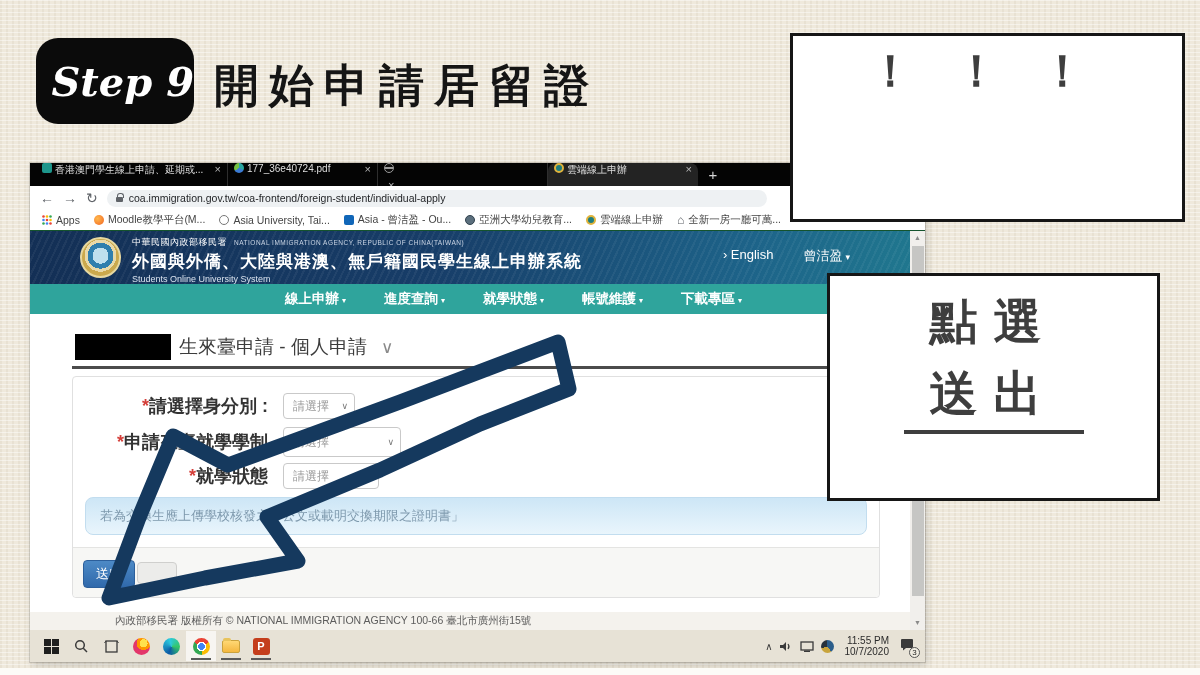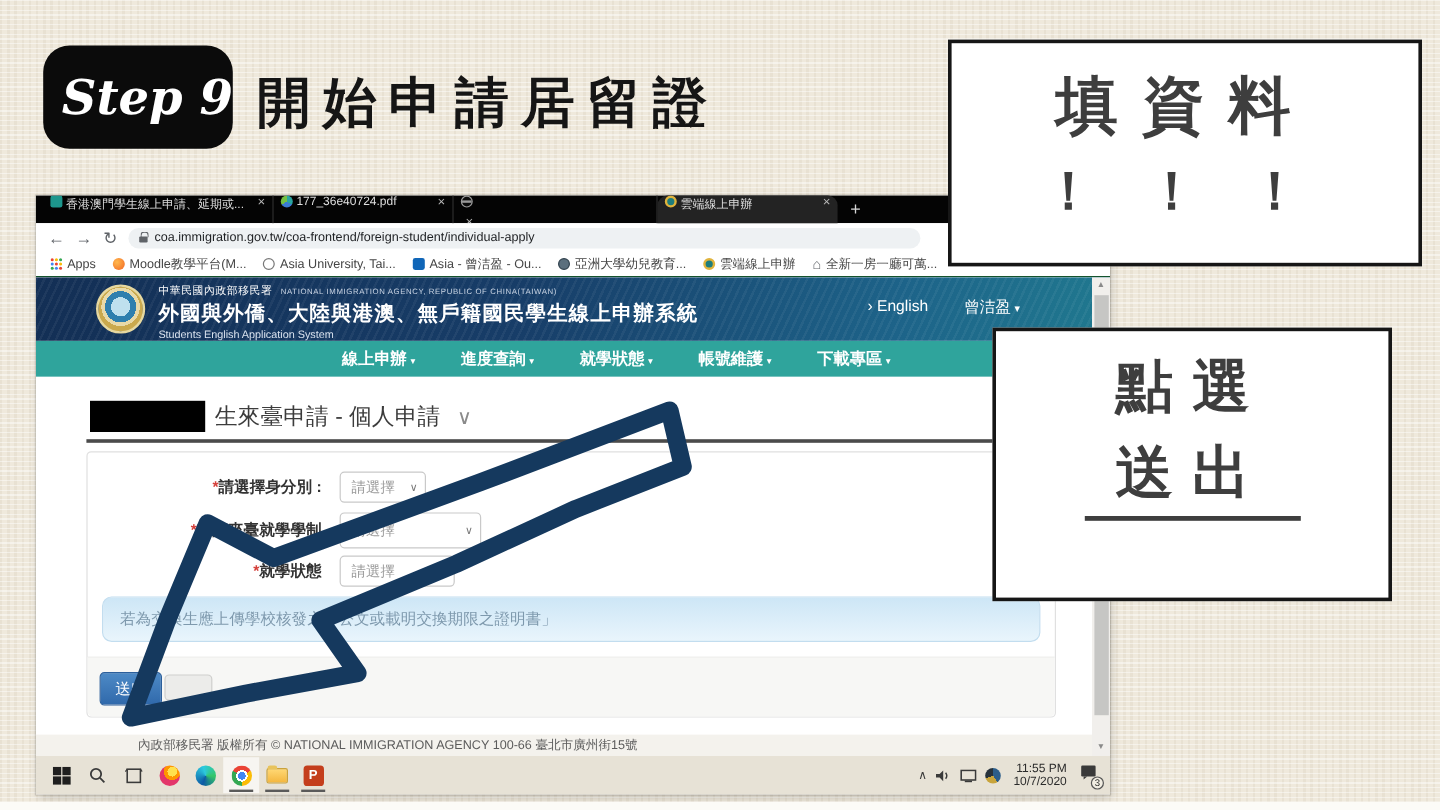--- a/index.html
+++ b/index.html
@@ -81,21 +81,21 @@
   .site-nav .caret{ font-size:8px; margin-left:3px; font-weight:400;}
   .content{ position:relative; height:298px; background:#fff;}
   .title-row{ position:absolute; left:45px; top:20px; display:flex; align-items:center; gap:8px;}
   .redaction{ width:96px; height:26px; background:#000;}
   .page-title{ font-size:19px; color:#3c3c3c;}
   .title-caret{ color:#8a8a8a; font-size:17px; margin-left:6px;}
   .divider{ position:absolute; left:42px; right:45px; top:52px; height:2.5px; background:#4b4b4b;}
   .panel{ position:absolute; left:42px; right:45px; top:62px; bottom:14px; border:1px solid #e0e0e0;
     border-radius:4px; background:#fff;}
   .frow{ position:absolute; left:0; display:flex; align-items:center;}
-  .flabel{ width:195px; text-align:right; font-size:13px; font-weight:700; color:#333;}
+  .flabel{ width:195px; text-align:right; font-size:18px; font-weight:700; color:#333;}
   .req{ color:#d43f3a;}
   .dd{ position:relative; margin-left:15px; border:1px solid #c9c9c9; border-radius:4px; background:#fff;
     font-size:12px; color:#9a9a9a; display:flex; align-items:center; padding-left:9px;}
   .dd::after{ content:"∨"; position:absolute; right:6px; color:#777; font-size:9px;}
   .info-bar{ position:absolute; left:12px; right:12px; top:120px; height:38px; border-radius:8px;
     background:linear-gradient(180deg,#cde6f6,#e9f5fc); border:1px solid #c2ddef;
     display:flex; align-items:center; padding-left:14px; font-size:13px; color:#7e99ad;}
   .pfooter{ position:absolute; left:0; right:0; bottom:0; height:50px; background:#f7f7f5;
     border-top:1px solid #e4e4e2; border-radius:0 0 4px 4px;}
   .btn-submit{ position:absolute; left:10px; top:12px; padding:4px 12px; color:#fff; font-size:13px;
@@ -226,21 +226,21 @@
     <div class="viewport">
 
       <div class="site-header">
         <div class="logo"></div>
         <div class="sh-text">
           <div class="sh-small">
             <span>中華民國內政部移民署</span>
             <span class="sh-en">NATIONAL IMMIGRATION AGENCY, REPUBLIC OF CHINA(TAIWAN)</span>
           </div>
           <div class="sh-title">外國與外僑、大陸與港澳、無戶籍國民學生線上申辦系統</div>
-          <div class="sh-sub">Students English Application System</div>
+          <div class="sh-sub">Students Online University System</div>
         </div>
         <div class="sh-right">
           <span>› English</span>
           <span class="sh-user">
             <span>曾洁盈</span><span class="caret">▾</span>
           </span>
         </div>
       </div>
 
       <div class="site-nav">
@@ -357,21 +357,20 @@
             <rect x="1" y="1" width="12" height="9" rx="1" fill="#3a3a3a"></rect>
             <polygon points="3,10 3,12.5 6,10" fill="#3a3a3a"></polygon>
           </svg>
           <span class="badge">3</span>
         </div>
       </div>
     </div>
   </div>
 
   <div class="note note1">
-    <div class="l1">填資料</div>
     <div class="l2">！！！</div>
   </div>
   <div class="note note2">
     <div class="l1">點選</div>
     <div><span class="l2">送出</span></div>
   </div>
 
   <svg class="arrow-svg" viewBox="0 0 1200 675">
     <path d="M558,342 L400,402 L228,465 L173,436 L140,515 L109,598 L205,578 L298,561 L267,517 L380,470 L480,424 L569,389 Z" fill="none" stroke="#15395e" stroke-width="15" stroke-linejoin="round" stroke-linecap="round"></path>
   </svg>

